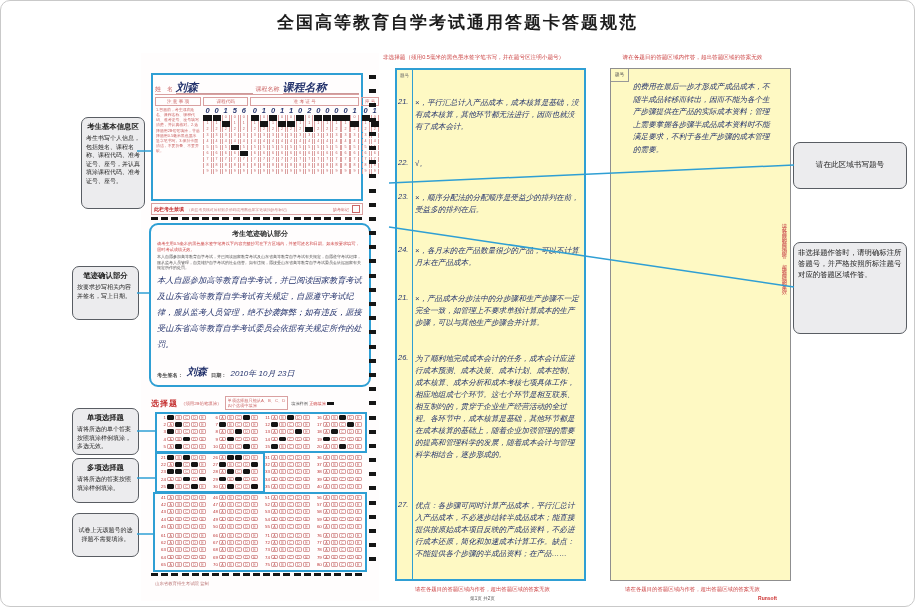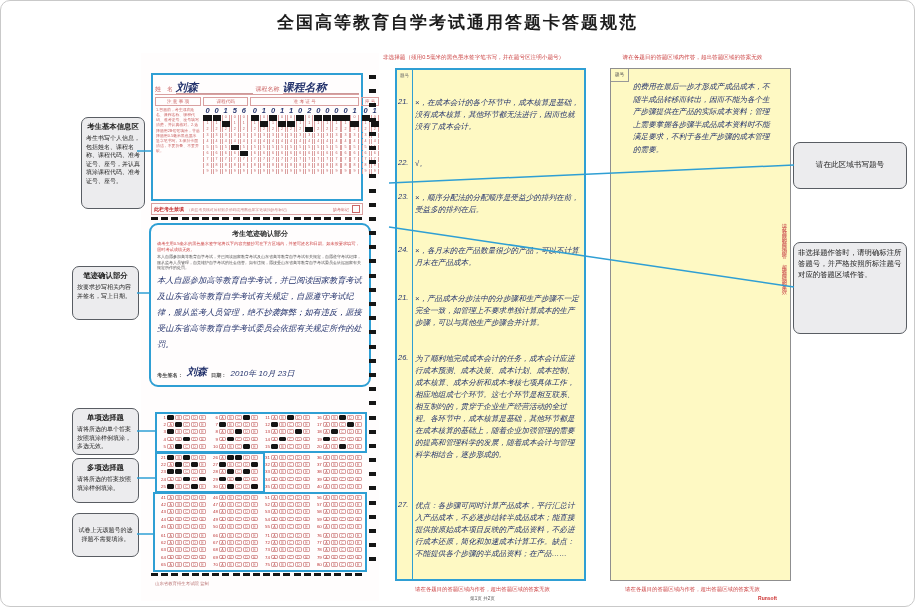--- a/index.html
+++ b/index.html
@@ -404,20 +404,31 @@
       <div class="cf-stmt">本人自愿参加高等教育自学考试，并已阅读国家教育考试及山东省高等教育自学考试有关规定，自愿遵守考试纪律，服从监考人员管理，自觉维护自学考试的社会信誉。如有违规，愿接受山东省高等教育自学考试委员会依据国家有关规定所作的处罚。</div>
       <div class="cf-hw hw">本人自愿参加高等教育自学考试，并已阅读国家教育考试及山东省高等教育自学考试有关规定，自愿遵守考试纪律，服从监考人员管理，绝不抄袭舞弊；如有违反，愿接受山东省高等教育自学考试委员会依据有关规定所作的处罚。</div>
       <div class="cf-sign">
         <span class="cf-sl">考生签名：</span>
         <span class="cf-sv hw">刘森</span>
         <span class="cf-sl">日期：</span>
         <span class="cf-dv hw">2010年  10月  23日</span>
       </div>
     </div>
 
+    <div class="choice-header">
+      <span class="ch-title">选择题</span>
+      <span class="ch-sub">（须用2B铅笔填涂）</span>
+      <span class="ch-note">单项选择题只能从A、B、C、D
+四个选项中填涂</span>
+      <span class="ch-sample">
+        <span>填涂样例</span>
+        <b>正确填涂</b>
+        <span class="ch-block"></span>
+      </span>
+    </div>
 
     <div class="cblock" id="block1" style="top:362px">
         <div class="crow">
           <div class="cgrp">
             <div>
               <div class="cq">
                 <span class="cnum">1</span>
                 <span class="cop fill">A</span>
                 <span class="cop">B</span>
                 <span class="cop">C</span>
@@ -1207,21 +1218,21 @@
             <div class="mid-num" style="top: 27px;">21.</div>
             <div class="mid-num" style="top: 88px;">22.</div>
             <div class="mid-num" style="top: 122px;">23.</div>
             <div class="mid-num" style="top: 175px;">24.</div>
             <div class="mid-num" style="top: 223px;">21.</div>
             <div class="mid-num" style="top: 283px;">26.</div>
             <div class="mid-num" style="top: 430px;">27.</div>
           </div>
       </div>
       <div class="p-answers" id="mid-answers">
-          <div class="p-ans" style="top: 27px;">×，在成本会计的各个环节中，成本核算是基础，没有成本核算，其他环节都无法进行，因而也就没有了成本会计。</div>
+          <div class="p-ans" style="top: 27px;">×，平行汇总计入产品成本，成本核算是基础，没有成本核算，其他环节都无法进行，因而也就没有了成本会计。</div>
           <div class="p-ans" style="top: 88px;">√。</div>
           <div class="p-ans" style="top: 122px;">×，顺序分配法的分配顺序是受益少的排列在前，受益多的排列在后。</div>
           <div class="p-ans" style="top: 175px;">×，各月末的在产品数量很少的产品，可以不计算月末在产品成本。</div>
           <div class="p-ans" style="top: 223px;">×，产品成本分步法中的分步骤和生产步骤不一定完全一致，如管理上不要求单独计算成本的生产步骤，可以与其他生产步骤合并计算。</div>
           <div class="p-ans" style="top: 430px;">优点：各步骤可同时计算产品成本，平行汇总计入产品成本，不必逐步结转半成品成本；能直接提供按原始成本项目反映的产成品资料，不必进行成本还原，简化和加速成本计算工作。缺点：不能提供各个步骤的半成品资料；在产品……</div>
           <div class="p-ans" style="top: 283px;">为了顺利地完成成本会计的任务，成本会计应进行成本预测、成本决策、成本计划、成本控制、成本核算、成本分析和成本考核七项具体工作，相应地组成七个环节。这七个环节是相互联系、相互制约的，贯穿于企业生产经营活动的全过程。各环节中，成本核算是基础，其他环节都是在成本核算的基础上，随着企业加强管理的需要的提高和管理科学的发展，随着成本会计与管理科学相结合，逐步形成的。</div>
         </div>
     </div>
     <div class="p-footer">请在各题目的答题区域内作答，超出答题区域的答案无效</div>
     <div class="p-page">第1页  共2页</div>

